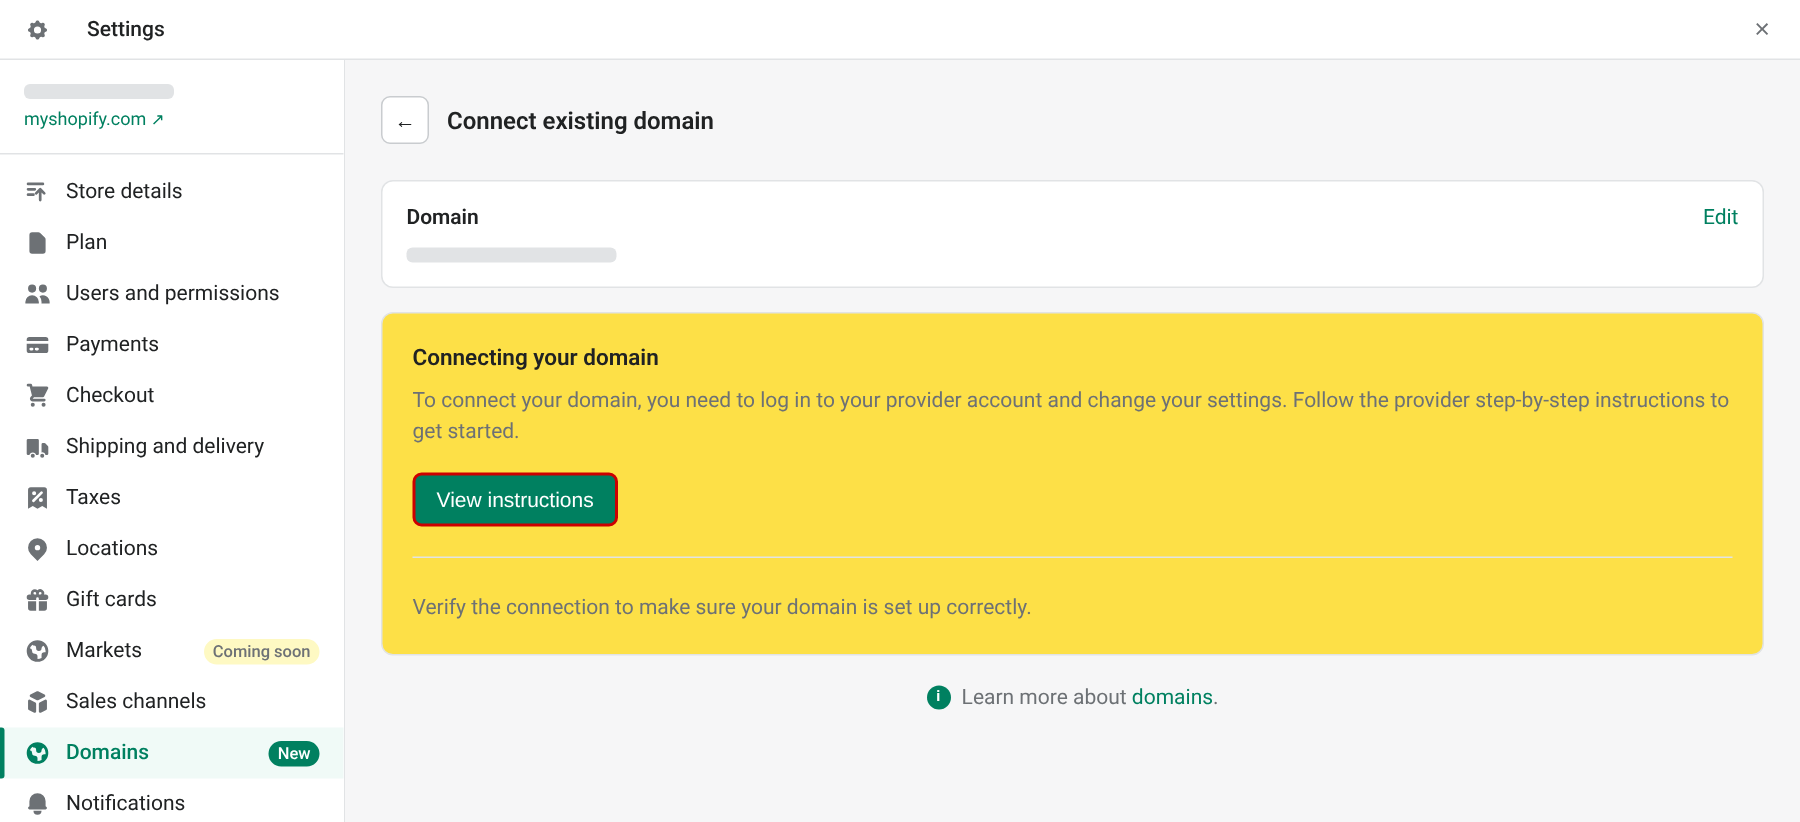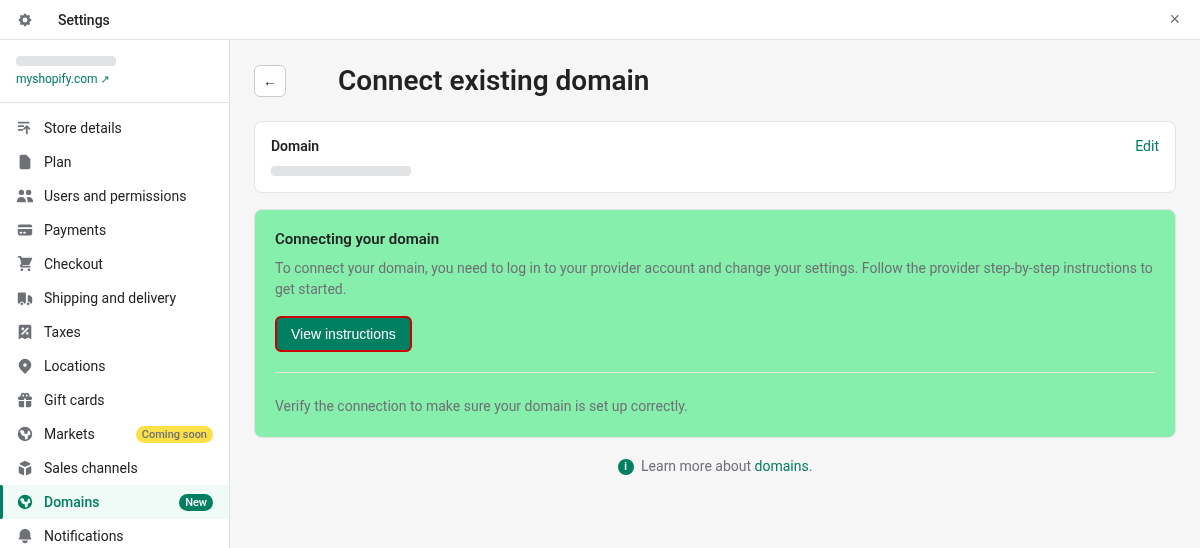--- a/index.html
+++ b/index.html
@@ -119,21 +119,21 @@
     }
     .nav-item.active .nav-icon { color: #008060; }
     .nav-label { flex: 1; }
     .badge {
       font-size: 11px;
       padding: 2px 6px;
       border-radius: 10px;
       font-weight: 500;
     }
     .badge-coming-soon {
-      background: #fde047;
+      background: #fef9c3;
       color: #6d7175;
     }
     .badge-new {
       background: #008060;
       color: #fff;
     }
 
     
     .main {
       flex: 1;
@@ -154,24 +154,23 @@
       border-radius: 6px;
       background: #fff;
       display: flex;
       align-items: center;
       justify-content: center;
       cursor: pointer;
       color: #202223;
       font-size: 14px;
     }
     .page-title {
-      font-size: 28px;
+      font-size: 16px;
       font-weight: 600;
       color: #202223;
-      margin-left: 40px;
     }
 
     .card {
       background: #fff;
       border: 1px solid #e1e3e5;
       border-radius: 8px;
       margin-bottom: 16px;
     }
     .card-body {
       padding: 16px;
@@ -194,21 +193,21 @@
       cursor: pointer;
     }
     .domain-placeholder {
       height: 10px;
       background: #e1e3e5;
       border-radius: 4px;
       width: 140px;
     }
 
     .connecting-section {
-      background: #86efac;
+      background: #fde047;
       border: 1px solid #e1e3e5;
       border-radius: 8px;
       padding: 20px;
     }
     .connecting-title {
       font-size: 15px;
       font-weight: 600;
       margin-bottom: 10px;
     }
     .connecting-desc {

